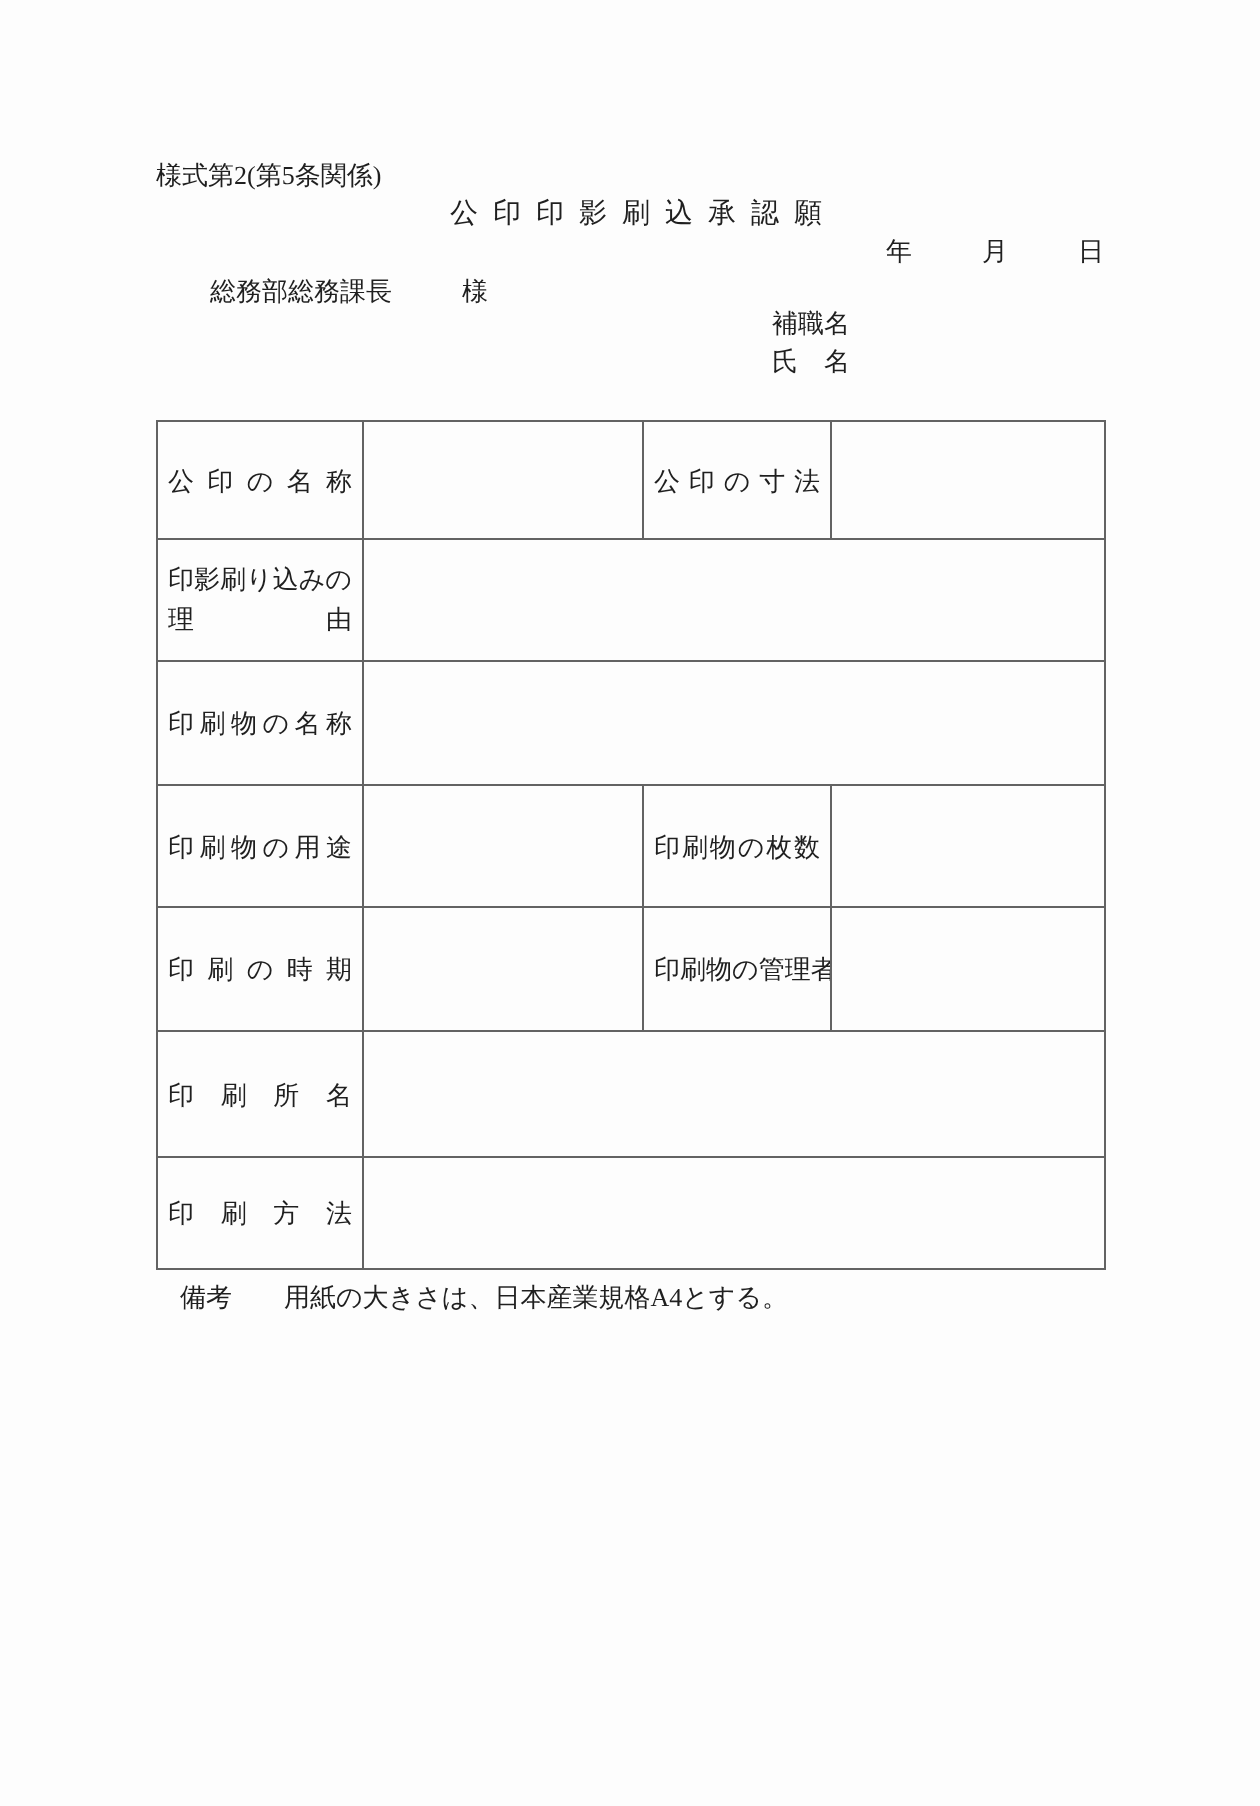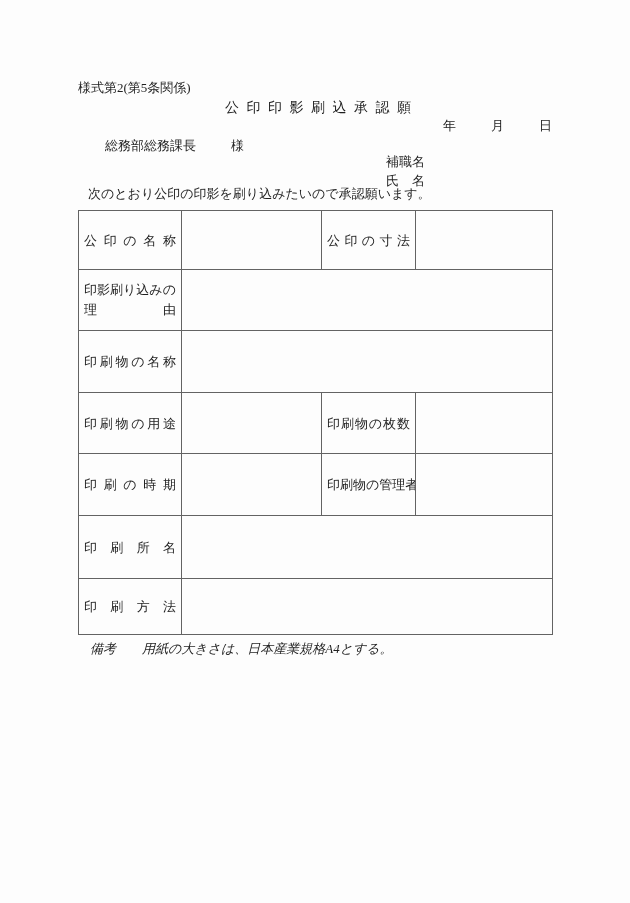--- a/index.html
+++ b/index.html
@@ -19,21 +19,21 @@
   .jchars{display:flex;justify-content:space-between;width:100%;}
 
   .form-number{left:78px;top:81px;}
   .form-title{left:225px;top:101px;width:186px;font-size:14px;}
   .date-line{left:443px;top:119px;width:109px;display:flex;justify-content:space-between;}
   .addressee-line{left:105px;top:139px;display:flex;align-items:flex-end;}
   .honorific{margin-left:35px;}
   .position-name{left:386px;top:155px;}
   .name-line{left:386px;top:174px;width:39px;}
   .intro{left:88px;top:187px;}
-  .remark{left:90px;top:642px;font-style:italic;}
+  .remark{left:90px;top:642px;}
   .remark-body{margin-left:26px;}
 
   .form-table{
     position:absolute;left:78px;top:210px;width:474px;
     display:grid;
     grid-template-columns:103px 140px 94px 137px;
     grid-template-rows:59px 61px 62px 61px 62px 63px 56px;
     border-top:1px solid #636363;
     border-left:1px solid #636363;
     box-sizing:content-box;
@@ -81,21 +81,20 @@
     <span class="honorific">様</span>
   </div>
 
   <div class="abs position-name">補職名</div>
 
   <div class="abs name-line jchars">
       <span>氏</span>
       <span>名</span>
     </div>
 
-  <div class="abs intro">次のとおり公印の印影を刷り込みたいので承認願います。</div>
 
   <div class="form-table">
 
     <div class="cell">
       <div class="jchars">
           <span>公</span>
           <span>印</span>
           <span>の</span>
           <span>名</span>
           <span>称</span>

